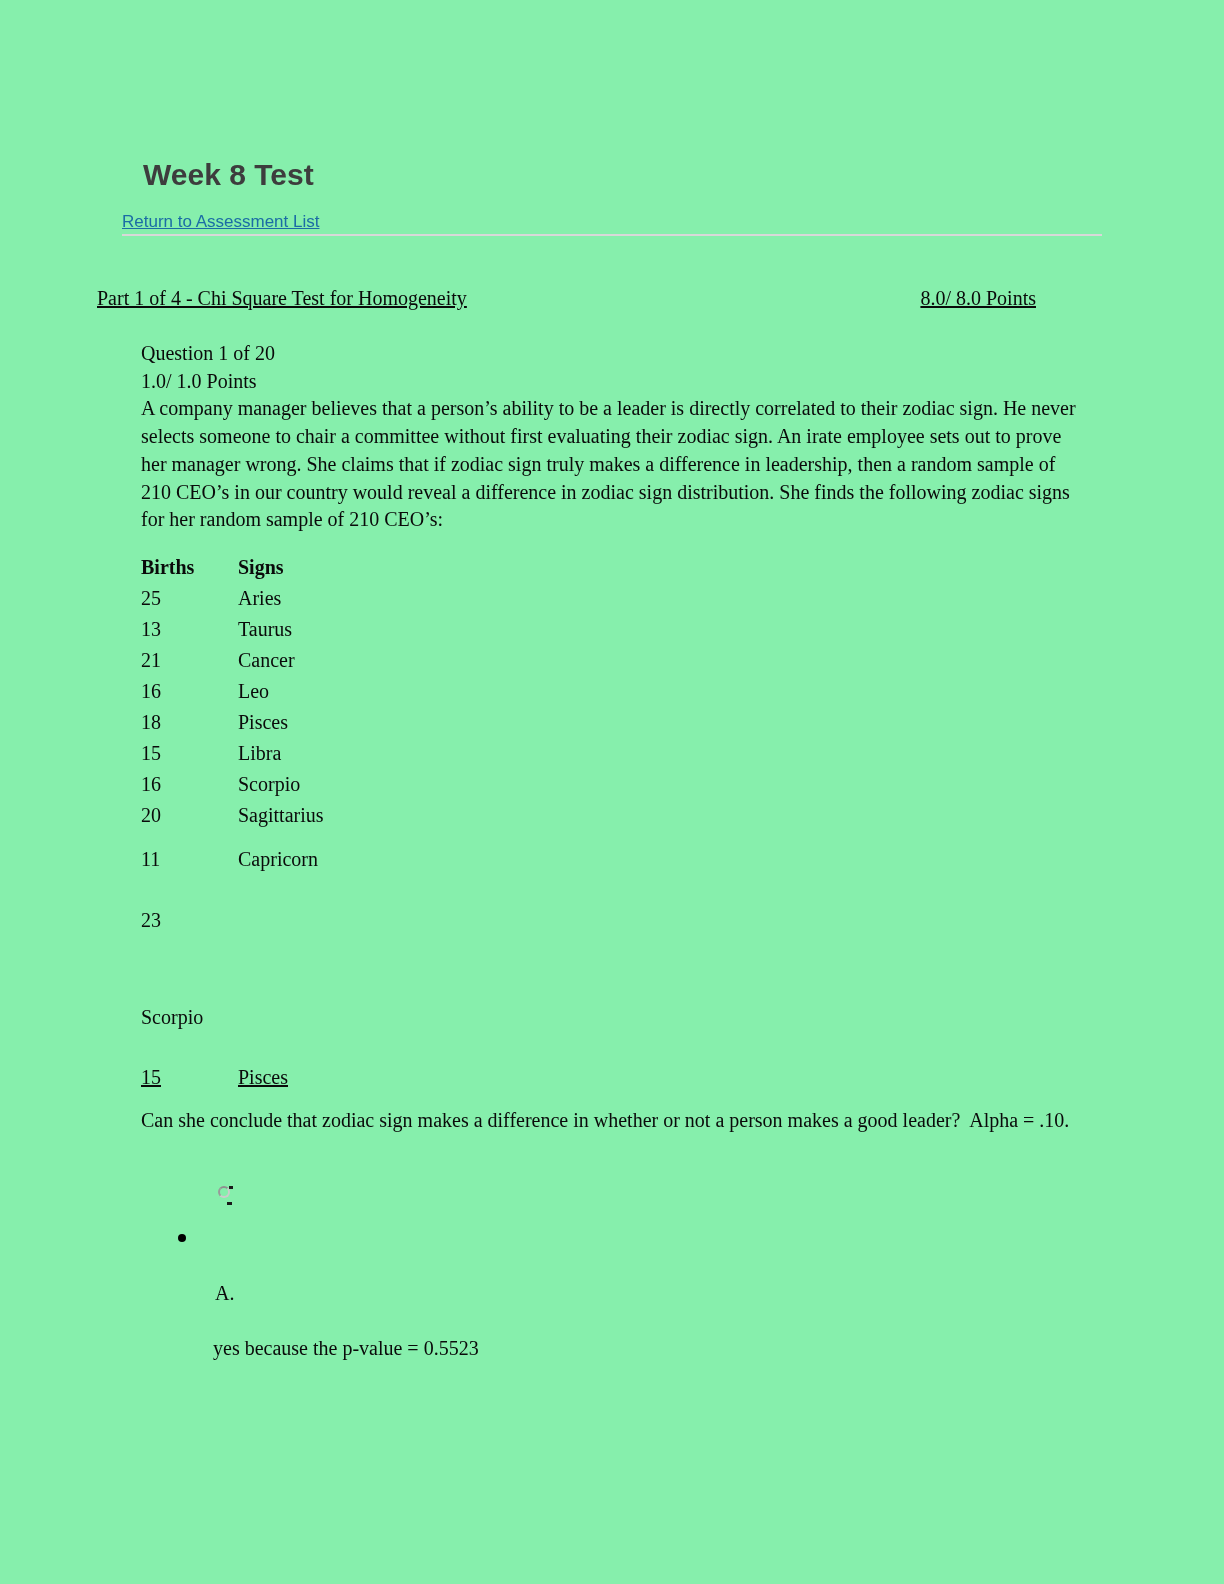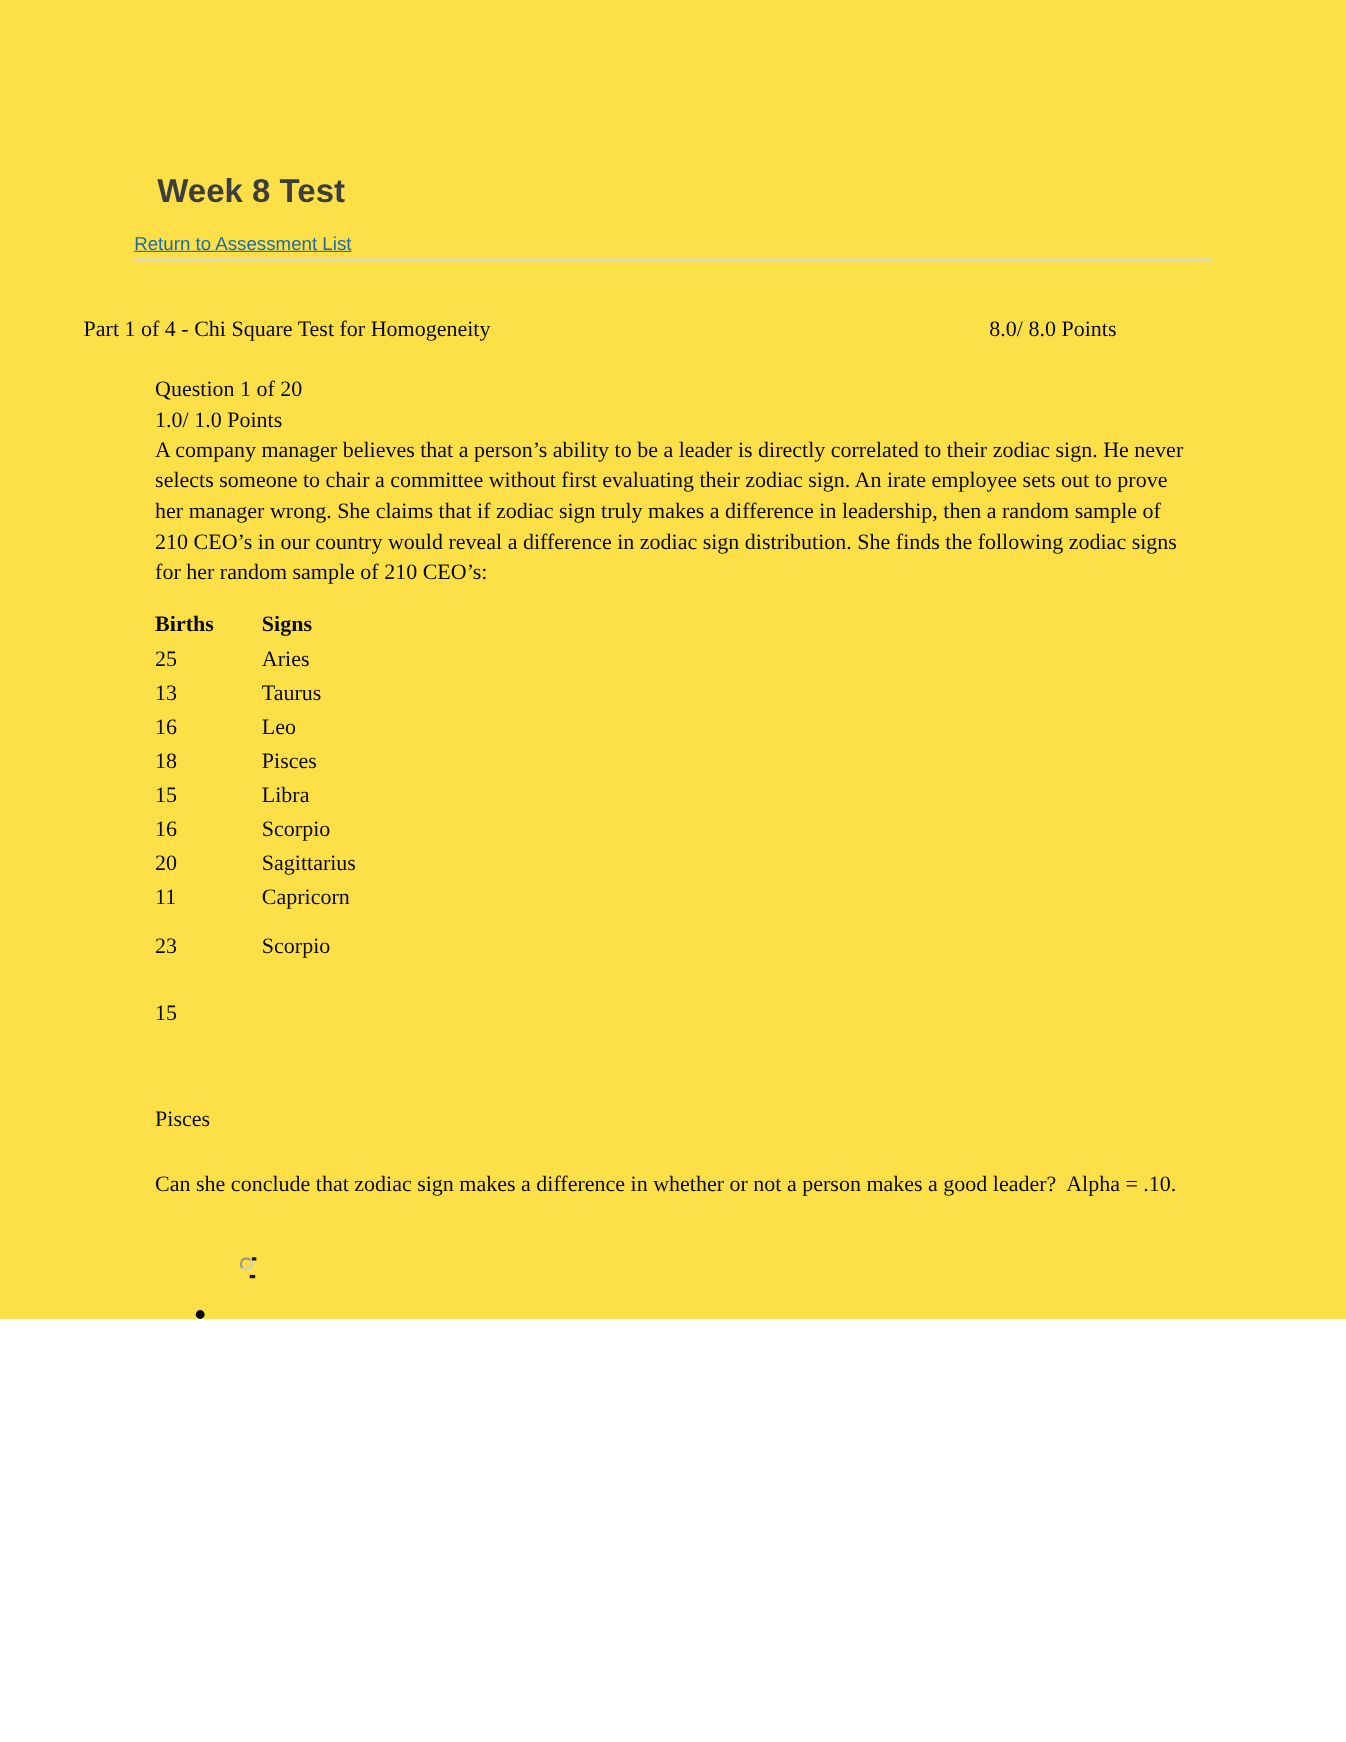--- a/index.html
+++ b/index.html
@@ -7,22 +7,22 @@
     --title-color: #3d3d3d;
     --link-color: #1b6ca5;
     --divider-color: #d8d8d8;
     --text-color: #0a0a0a;
   }
   * { margin: 0; padding: 0; box-sizing: border-box; }
   html, body { background: #ffffff; }
   .page {
     position: relative;
     width: 1224px;
-    height: 1199px;
-    background: #fde047;
+    height: 1584px;
+    background: #86efac;
     display: flow-root;
     overflow: hidden;
     font-family: "Liberation Serif", "DejaVu Serif", serif;
     color: var(--text-color);
   }
   .title {
     margin: 156px 0 0 143px;
     font-family: "Liberation Sans", "DejaVu Sans", sans-serif;
     font-size: 30px;
     line-height: 38px;
@@ -37,26 +37,27 @@
     text-decoration: underline;
     cursor: pointer;
   }
   .rule {
     margin: 2px 0 0 122px;
     width: 980px;
     height: 2px;
     background: var(--divider-color);
   }
   .part-row {
-    margin: 50px 0 0 76px;
+    margin: 50px 0 0 97px;
     width: 939px;
     display: flex;
     justify-content: space-between;
     font-size: 20px;
     line-height: 24px;
+    text-decoration: underline;
   }
   .qblock {
     margin: 30px 0 0 141px;
     width: 935px;
     font-size: 20px;
     line-height: 27.7px;
   }
   .ztable {
     margin: 18px 0 0 141px;
     font-size: 20px;
@@ -158,20 +159,24 @@
     <div class="zrows">
         <div class="zrow">
           <span class="births">25</span>
           <span>Aries</span>
         </div>
         <div class="zrow">
           <span class="births">13</span>
           <span>Taurus</span>
         </div>
         <div class="zrow">
+          <span class="births">21</span>
+          <span>Cancer</span>
+        </div>
+        <div class="zrow">
           <span class="births">16</span>
           <span>Leo</span>
         </div>
         <div class="zrow">
           <span class="births">18</span>
           <span>Pisces</span>
         </div>
         <div class="zrow">
           <span class="births">15</span>
           <span>Libra</span>

